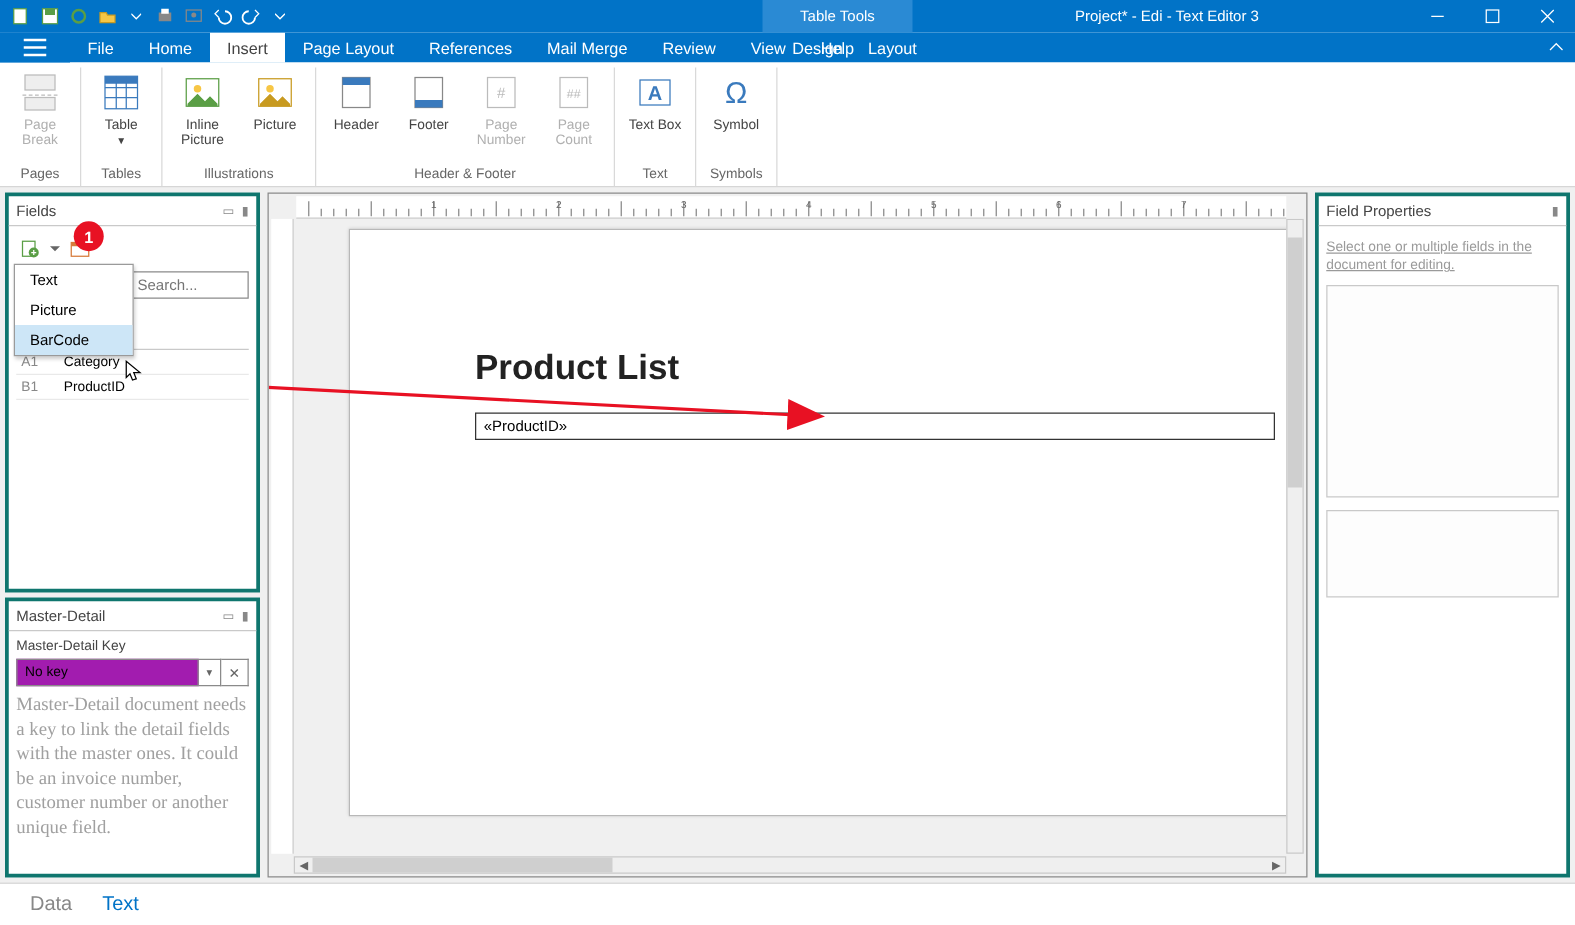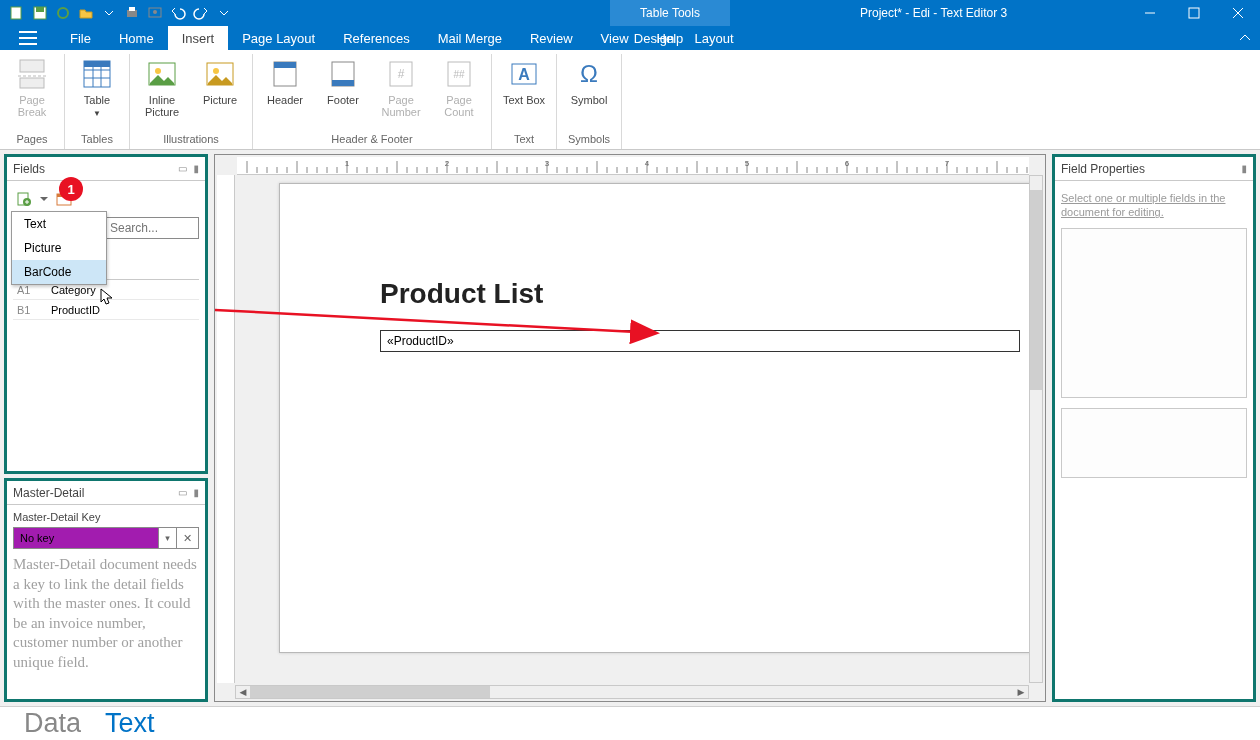--- a/index.html
+++ b/index.html
@@ -87,21 +87,21 @@
 
 
 .right-col { width: 212px; padding: 4px; }
 .fp-panel { height: 100%; }
 .fp-hint { font-size: 11px; color: #9a9a9a; padding: 4px 0 8px 0; line-height:1.3;text-decoration:underline; }
 .fp-box { border: 1px solid #c9c9c9; background:#fdfdfd; width:100%; }
 .fp-box.big { height: 170px; margin-bottom: 10px; }
 .fp-box.small { height: 70px; }
 
 
-.status-tabs { position:absolute; left:0; right:0; bottom:0; height:34px; background:#fff; border-top:1px solid #d0d0d0; display:flex; align-items:center; padding-left:24px; gap:24px; font-size:27px; }
+.status-tabs { position:absolute; left:0; right:0; bottom:0; height:34px; background:#fff; border-top:1px solid #d0d0d0; display:flex; align-items:center; padding-left:24px; gap:24px; font-size:16px; }
 .status-tabs .st { color:#888; cursor:pointer; }
 .status-tabs .st.active { color:#0173c7; }
 svg { display:block; }
 </style>
 </head>
 <body>
 
 <div class="titlebar">
   <div class="qat">
     <div class="qat-btn">

